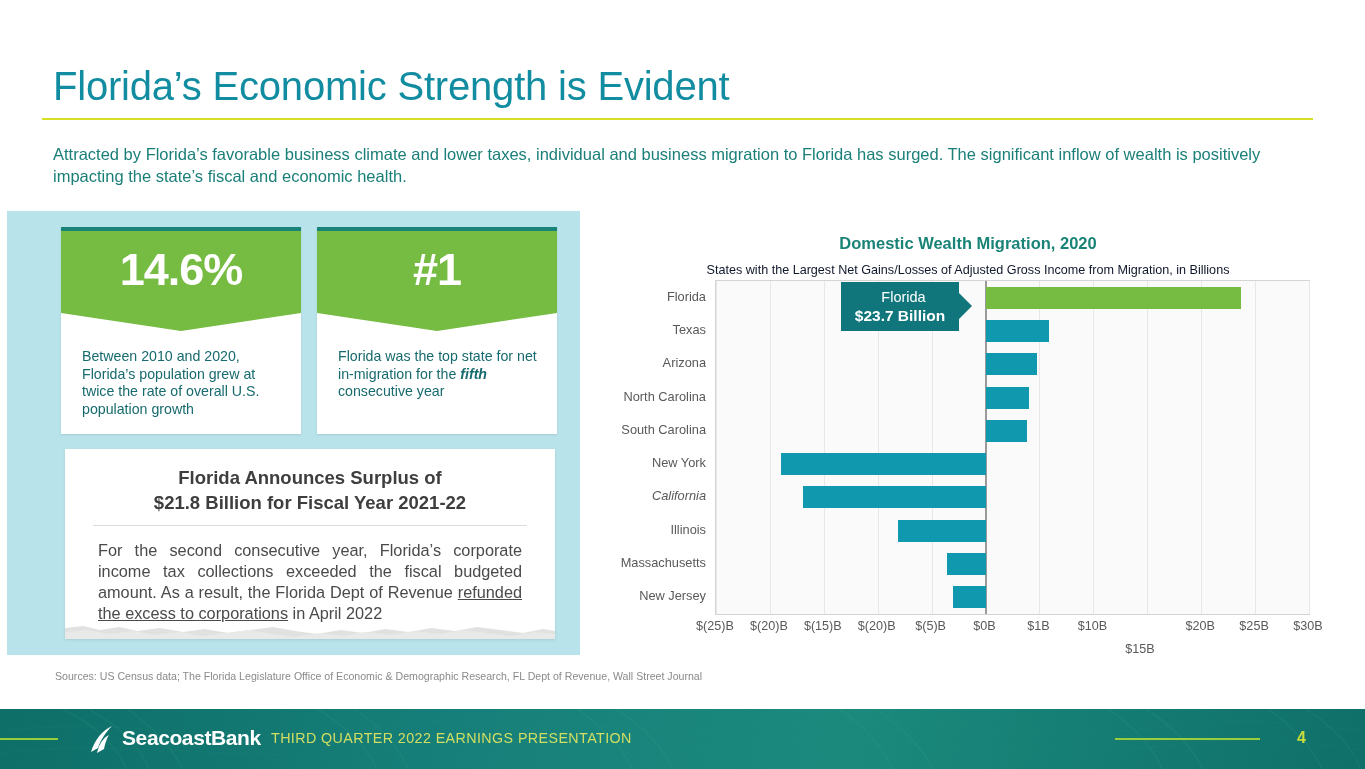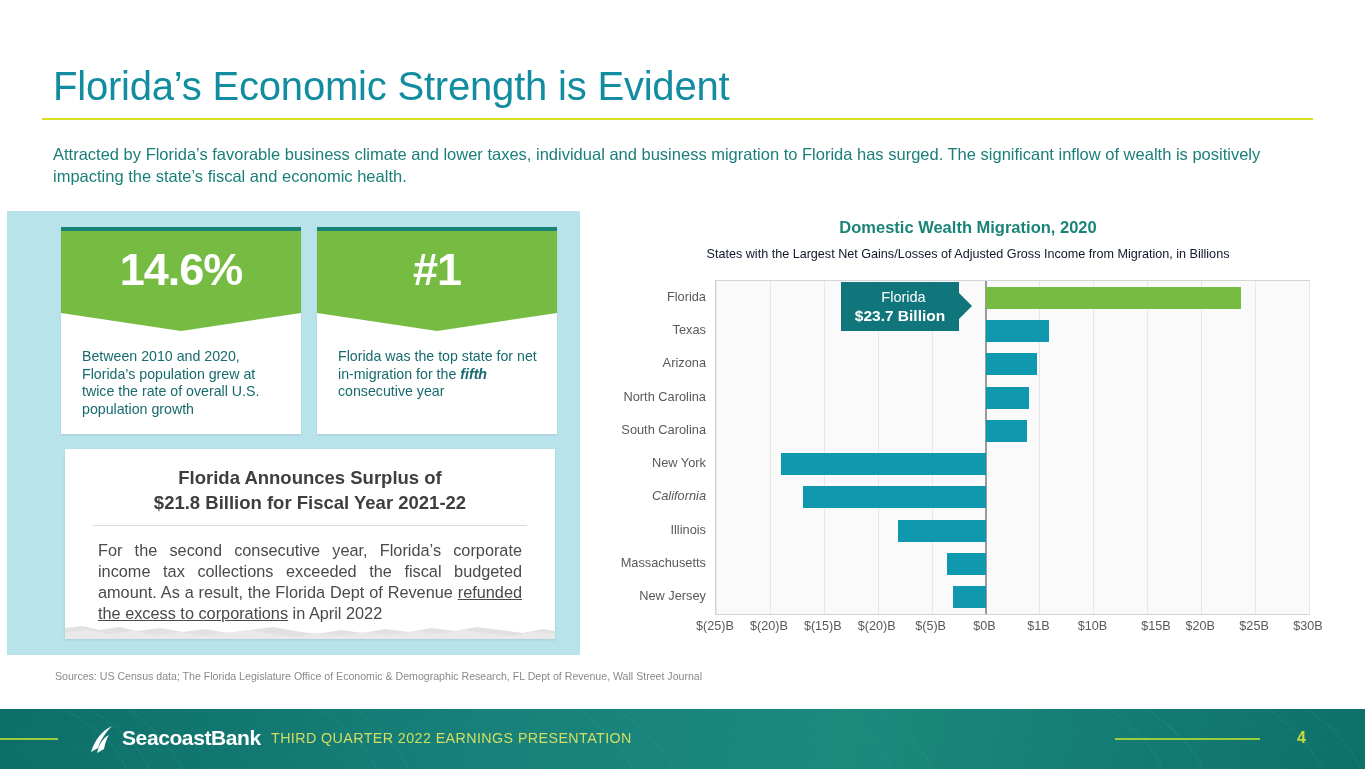--- a/index.html
+++ b/index.html
@@ -78,21 +78,21 @@
   }
   #surplus-body u { text-decoration: underline; }
   #torn-edge {
     position: absolute; left: 0; bottom: 0; width: 100%; height: 18px;
   }
 
   
   #chart-wrap { position: absolute; left: 598px; top: 210px; width: 740px; height: 440px; }
   #chart-title {
     text-align: center; font-size: 16.5px; font-weight: bold; color: #1a8377;
-    margin-top: 8px;
+    margin-top: 24px;
   }
   #chart-subtitle {
     text-align: center; font-size: 12.6px; color: #0f172a; margin-top: 10px;
   }
   #plot {
     position: absolute; left: 117px; top: 70px; width: 595px; height: 335px;
     background: #fafafa;
     border: 1px solid #d4d4d4;
   }
   .gridline { position: absolute; top: 0; bottom: 0; width: 1px; background: #e7e7e7; }
@@ -249,21 +249,21 @@
       </div>
     <div id="tick-labels">
         <div class="tick-label" style="left: 0px;">$(25)B</div>
         <div class="tick-label" style="left: 53.9091px;">$(20)B</div>
         <div class="tick-label" style="left: 107.818px;">$(15)B</div>
         <div class="tick-label" style="left: 161.727px;">$(20)B</div>
         <div class="tick-label" style="left: 215.636px;">$(5)B</div>
         <div class="tick-label" style="left: 269.545px;">$0B</div>
         <div class="tick-label" style="left: 323.455px;">$1B</div>
         <div class="tick-label" style="left: 377.364px;">$10B</div>
-        <div class="tick-label" style="left: 441px;">$15B</div>
+        <div class="tick-label" style="left: 425px; margin-top: 23px;">$15B</div>
         <div class="tick-label" style="left: 485.182px;">$20B</div>
         <div class="tick-label" style="left: 539.091px;">$25B</div>
         <div class="tick-label" style="left: 593px;">$30B</div>
       </div>
 
     <div id="callout"></div>
     <div id="callout-arrow"></div>
     <div id="callout-line1">Florida</div>
     <div id="callout-line2">$23.7 Billion</div>
   </div>

